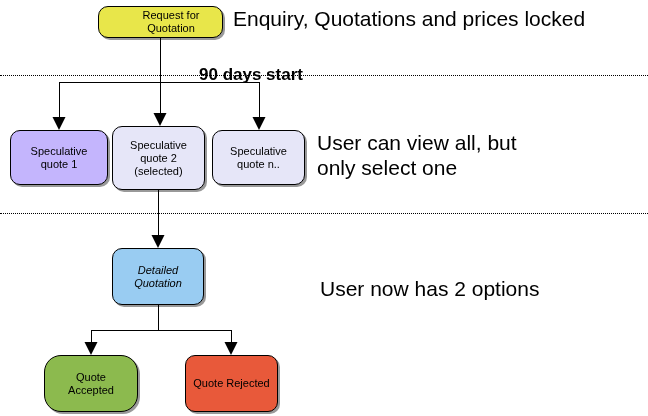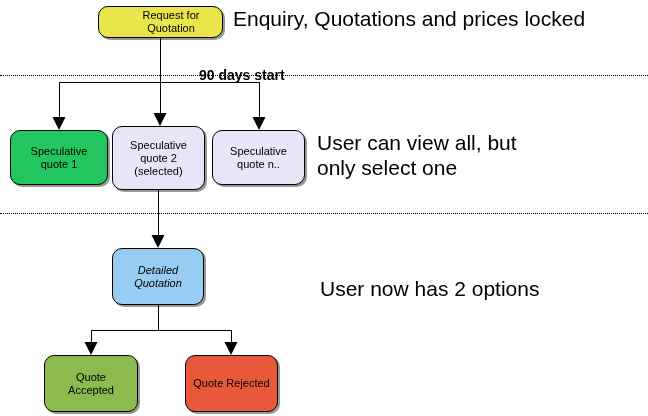--- a/index.html
+++ b/index.html
@@ -33,21 +33,21 @@
     display: flex;
     align-items: center;
     justify-content: center;
     text-align: center;
     font-size: 11px;
     line-height: 13px;
     padding: 2px 7px;
   }
   .divider-label {
     position: absolute;
-    font-size: 14px;
+    font-size: 17px;
     font-weight: bold;
     line-height: 20px;
     white-space: nowrap;
   }
   .annotation {
     position: absolute;
     font-size: 21px;
     line-height: 25px;
   }
 </style>
@@ -79,37 +79,37 @@
       <polygon points="151.5,235 164.5,235 158,248"></polygon>
       <polygon points="84.5,342 97.5,342 91,355"></polygon>
       <polygon points="224.5,342 237.5,342 231,355"></polygon>
     </g>
   </svg>
 
   <div class="node" style="left: 98px; top: 6px; width: 125px; height: 32px; background-color: rgb(232, 230, 74); padding-left: 28px;">
     <span>Request for Quotation</span>
   </div>
 
-  <div class="node" style="left: 10px; top: 130px; width: 98px; height: 55px; background-color: #22c55e;">
+  <div class="node" style="left: 10px; top: 130px; width: 98px; height: 55px; background-color: #c4b5fd;">
     <span>Speculative quote 1</span>
   </div>
 
   <div class="node" style="left: 112px; top: 126px; width: 93px; height: 64px; background-color: rgb(230, 230, 248);">
     <span>Speculative quote 2 (selected)</span>
   </div>
 
   <div class="node" style="left: 212px; top: 130px; width: 93px; height: 55px; background-color: rgb(230, 230, 248);">
     <span>Speculative quote n..</span>
   </div>
 
   <div class="node" style="left: 112px; top: 248px; width: 92px; height: 57px; background-color: rgb(153, 204, 242); font-style: italic;">
     <span>Detailed Quotation</span>
   </div>
 
-  <div class="node" style="left: 44px; top: 355px; width: 94px; height: 57px; background-color: rgb(140, 186, 78);">
+  <div class="node" style="left: 44px; top: 355px; width: 94px; height: 57px; background-color: rgb(140, 186, 78); border-radius: 17px;">
     <span>Quote Accepted</span>
   </div>
 
   <div class="node" style="left: 185px; top: 355px; width: 93px; height: 57px; background-color: rgb(232, 89, 58);">
     <span>Quote Rejected</span>
   </div>
 
   <div class="divider-label" style="left:199px; top:65px;">90 days start</div>
 
 

